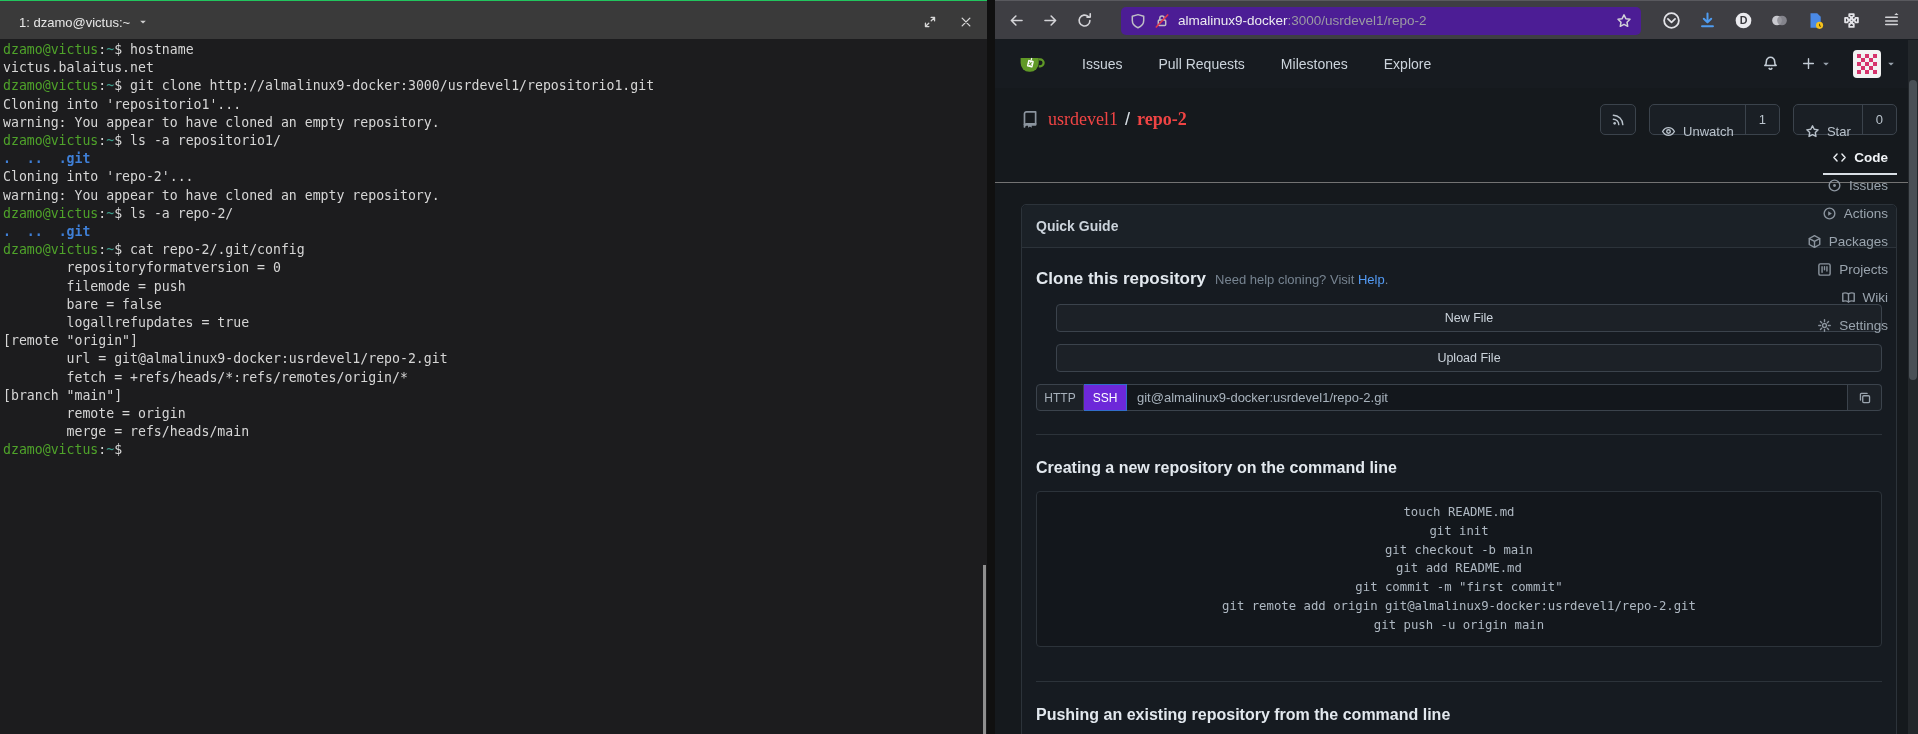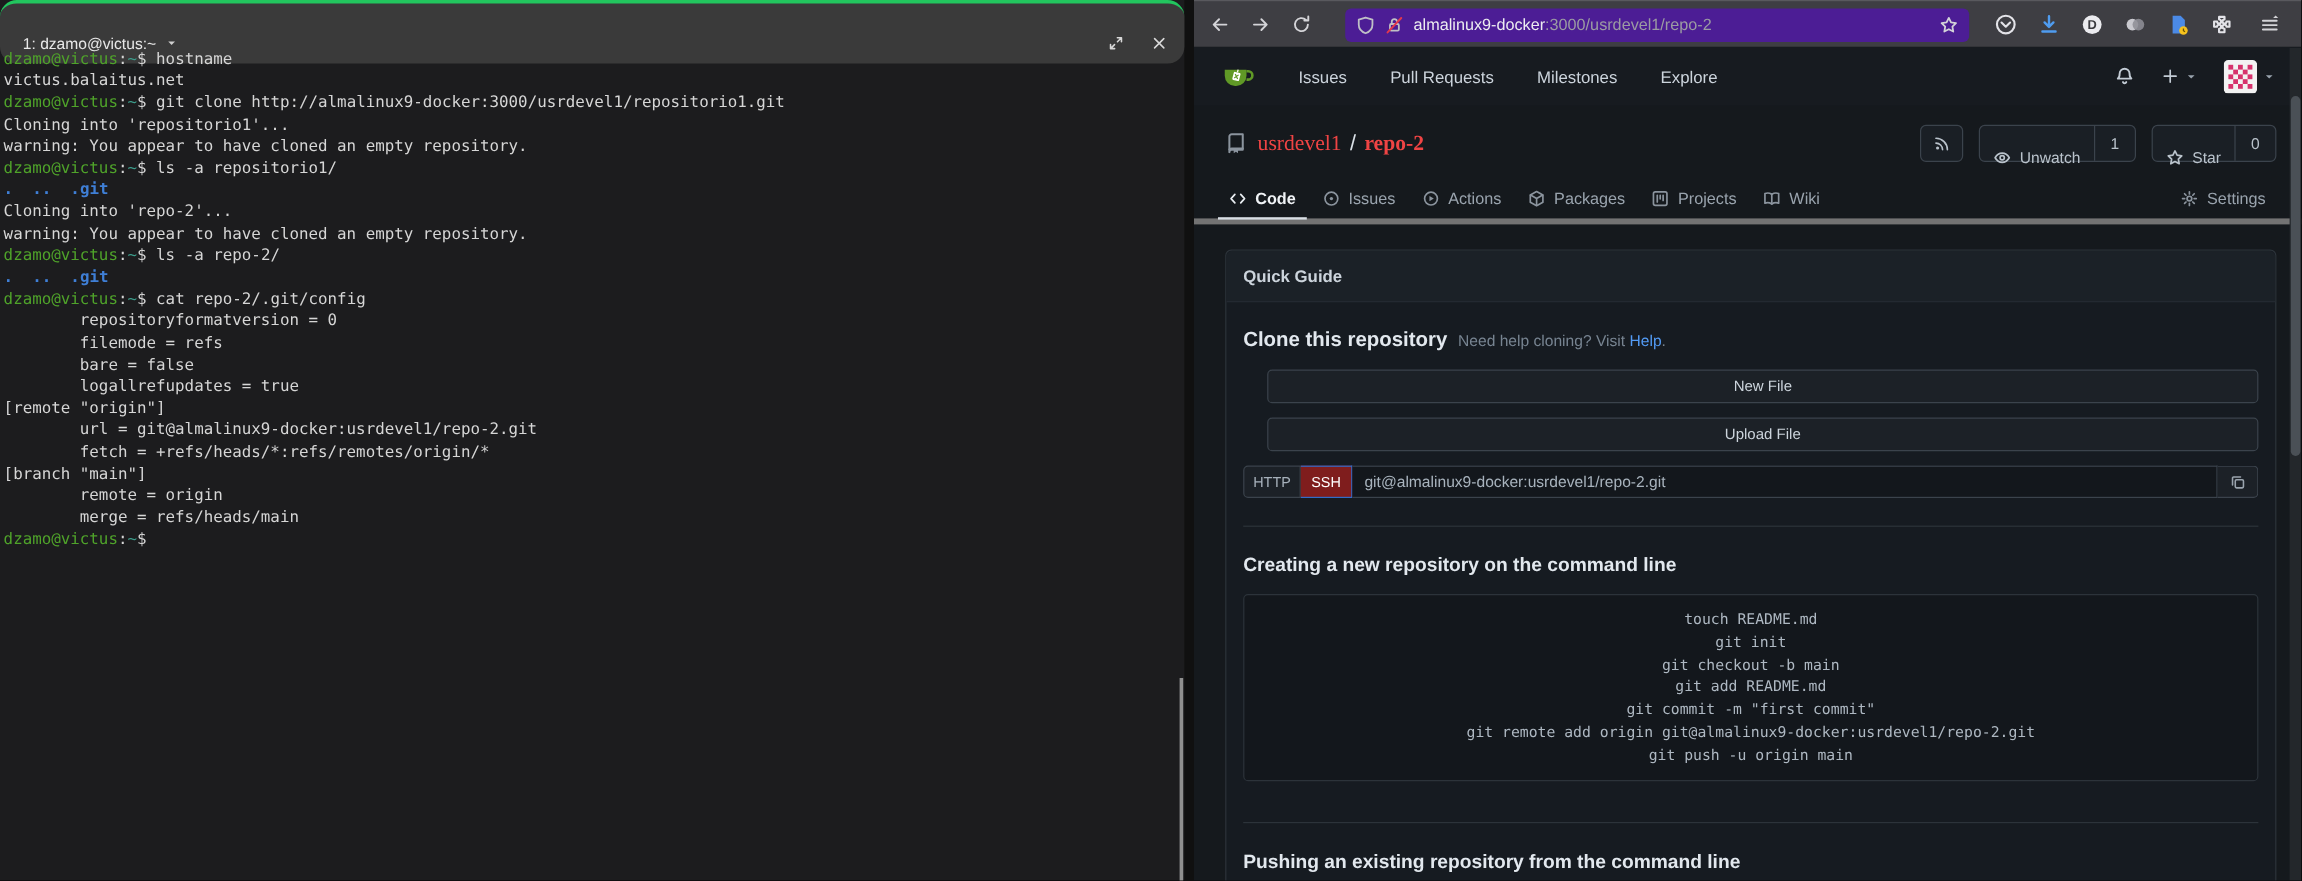--- a/index.html
+++ b/index.html
@@ -2,21 +2,21 @@
 <html><head>
 <meta charset="utf-8">
 <style>
   html,body{margin:0;padding:0;background:#060606;font-family:"Liberation Sans",sans-serif;}
   .screen{position:relative;width:1918px;height:734px;overflow:hidden;background:#0b0b0b;}
   .icn{display:inline-flex;align-items:center;justify-content:center;}
   .icn svg{width:100%;height:100%;display:block;}
 
   
   .term{position:absolute;left:0;top:0;width:987px;height:734px;background:#1c1c1e;border-right:8px solid #101010;}
-  .term-bar{height:34px;background:#3a3a3a;border-top:3px solid #22c55e;display:flex;align-items:center;padding:16px 14px 0 19px;color:#e8e8e8;font-size:13px;border-radius:14px;}
+  .term-bar{height:34px;background:#3a3a3a;border-top:1px solid #22c55e;display:flex;align-items:center;padding:4px 14px 0 19px;color:#e8e8e8;font-size:13px;}
   .tcaret{width:10px;height:10px;margin-left:8px;color:#cfcfcf;}
   .term-ctrls{margin-left:auto;display:flex;gap:22px;align-items:center;}
   .tctrl{width:14px;height:14px;color:#d8d8d8;}
   .term-out{position:absolute;left:0;right:0;top:35px;bottom:0;padding:6px 2px 0 3px;font-family:"DejaVu Sans Mono",monospace;font-size:13.2px;line-height:18.2px;color:#d6d6d6;overflow:hidden;}
   .tline{white-space:pre;}
   .c-g{color:#4fa32a;}
   .c-t{color:#3d9e8c;}
   .c-b{color:#3f7fd6;font-weight:bold;}
   .term-thumb{position:absolute;right:1px;top:565px;width:3px;height:169px;background:#8f8f8f;}
 
@@ -54,39 +54,39 @@
   .gowner,.gname{font-size:18px;color:#ef4444;text-decoration:none;cursor:pointer;font-family:Liberation Serif, serif;}
   .gname{font-weight:700;}
   .gsep{font-size:18px;color:#dbe2e8;margin:0 7px;}
   .gactions{margin-left:auto;display:flex;gap:13px;}
   .gbtn{display:flex;align-items:stretch;height:29px;border:1px solid #3b434c;border-radius:5px;background:#1a1f25;color:#b9c2cb;font-size:13px;cursor:pointer;}
   .gbtn.rss{width:34px;align-items:center;justify-content:center;}
   .gbtn .icn{width:15px;height:15px;}
   .gbl{display:flex;align-items:center;gap:7px;padding:0 11px;margin-top:24px;}
   .gbc{display:flex;align-items:center;padding:0 13px;border-left:1px solid #3b434c;}
 
-  .gtabs{height:32px;display:flex;align-items:flex-end;gap:4px;padding:0 21px 0 20px;border-bottom:5px solid #737373;}
+  .gtabs{height:32px;display:flex;align-items:flex-end;gap:4px;padding:0 21px 0 20px;border-bottom:1px solid #737373;flex-direction:column;}
   .g-tab{display:flex;align-items:center;gap:7px;padding:0 9px 8px;font-size:13.5px;color:#9aa4ae;border-bottom:2px solid transparent;margin-bottom:-1px;cursor:pointer;}
   .g-tab .icn{width:15px;height:15px;color:#8b949e;}
   .g-tab.active{color:#f0f3f6;font-weight:700;border-bottom-color:#d8dee4;}
   .g-tab.active .icn{color:#e9edf1;}
   .g-tab.right{margin-left:auto;}
 
   .gseg{margin:21px 21px 0 26px;border:1px solid #2c333a;border-radius:5px;background:#161b21;}
   .gseg-h{height:42px;line-height:42px;padding:0 14px;background:#1b2127;border-bottom:1px solid #2c333a;border-radius:5px 5px 0 0;font-size:14px;font-weight:700;color:#ccd4dc;}
   .gseg-b{padding:12px 14px 40px;}
   .clonehead{display:flex;align-items:baseline;gap:9px;margin:9px 0 15px;}
   .ch1{font-size:17px;font-weight:700;color:#e2e8ee;}
   .ch2{font-size:13px;color:#778491;}
   .hlp{color:#539bf5;text-decoration:none;cursor:pointer;}
   .widebtn{height:26px;border:1px solid #3b434c;border-radius:4px;background:#1c2127;color:#ccd4dc;font-size:12.5px;display:flex;align-items:center;justify-content:center;margin-bottom:12px;cursor:pointer;margin-left:20px;}
   .clonerow{display:flex;height:27px;margin-bottom:6px;}
   .proto{display:flex;align-items:center;justify-content:center;font-size:12px;border:1px solid #3b434c;background:#1c2127;color:#a7b1bb;cursor:pointer;}
   .proto.http{width:46px;border-radius:4px 0 0 4px;}
-  .proto.ssh{width:42px;background:#7f1d1d;border-color:#316dca;color:#ffffff;border-left:none;}
+  .proto.ssh{width:42px;background:#6d28d9;border-color:#316dca;color:#ffffff;border-left:none;}
   .cloneurl{flex:1;display:flex;align-items:center;padding:0 10px;background:#13171c;border:1px solid #3b434c;border-left:none;color:#a8b3bd;font-size:13px;}
   .copybtn{width:33px;display:flex;align-items:center;justify-content:center;border:1px solid #3b434c;border-left:none;border-radius:0 4px 4px 0;background:#1c2127;color:#9aa4ae;cursor:pointer;}
   .copybtn .icn{width:14px;height:14px;}
   .gdivider{height:1px;background:#2c333a;margin:23px 0 24px;}
   .gdivider.dv2{margin-top:34px;}
   .sech{font-size:16px;font-weight:700;color:#e2e8ee;margin:0 0 14px;}
   .codeblk{margin:0;background:#13171c;border:1px solid #2c333a;border-radius:4px;padding:11px 12px;font-family:"DejaVu Sans Mono",monospace;font-size:12.3px;line-height:18.8px;color:#aeb8c2;white-space:pre;text-align:center;}
   .pgscroll{position:absolute;right:0;top:1px;bottom:0;width:10px;background:#23272b;}
   .pgthumb{position:absolute;right:1px;top:40px;width:8px;height:300px;border-radius:4px;background:#4a5056;}
 </style>
@@ -123,21 +123,21 @@
         <div class="tline"><span>Cloning into 'repositorio1'...</span></div>
         <div class="tline"><span>warning: You appear to have cloned an empty repository.</span></div>
         <div class="tline"><span class="c-g">dzamo@victus</span><span>:</span><span class="c-t">~</span><span>$ ls -a repositorio1/</span></div>
         <div class="tline"><span class="c-b">.</span><span>  </span><span class="c-b">..</span><span>  </span><span class="c-b">.git</span></div>
         <div class="tline"><span>Cloning into 'repo-2'...</span></div>
         <div class="tline"><span>warning: You appear to have cloned an empty repository.</span></div>
         <div class="tline"><span class="c-g">dzamo@victus</span><span>:</span><span class="c-t">~</span><span>$ ls -a repo-2/</span></div>
         <div class="tline"><span class="c-b">.</span><span>  </span><span class="c-b">..</span><span>  </span><span class="c-b">.git</span></div>
         <div class="tline"><span class="c-g">dzamo@victus</span><span>:</span><span class="c-t">~</span><span>$ cat repo-2/.git/config</span></div>
         <div class="tline"><span>        repositoryformatversion = 0</span></div>
-        <div class="tline"><span>        filemode = refs</span></div>
+        <div class="tline"><span>        filemode = push</span></div>
         <div class="tline"><span>        bare = false</span></div>
         <div class="tline"><span>        logallrefupdates = true</span></div>
         <div class="tline"><span>[remote "origin"]</span></div>
         <div class="tline"><span>        url = git@almalinux9-docker:usrdevel1/repo-2.git</span></div>
         <div class="tline"><span>        fetch = +refs/heads/*:refs/remotes/origin/*</span></div>
         <div class="tline"><span>[branch "main"]</span></div>
         <div class="tline"><span>        remote = origin</span></div>
         <div class="tline"><span>        merge = refs/heads/main</span></div>
         <div class="tline"><span class="c-g">dzamo@victus</span><span>:</span><span class="c-t">~</span><span>$ </span></div>
       </div>

